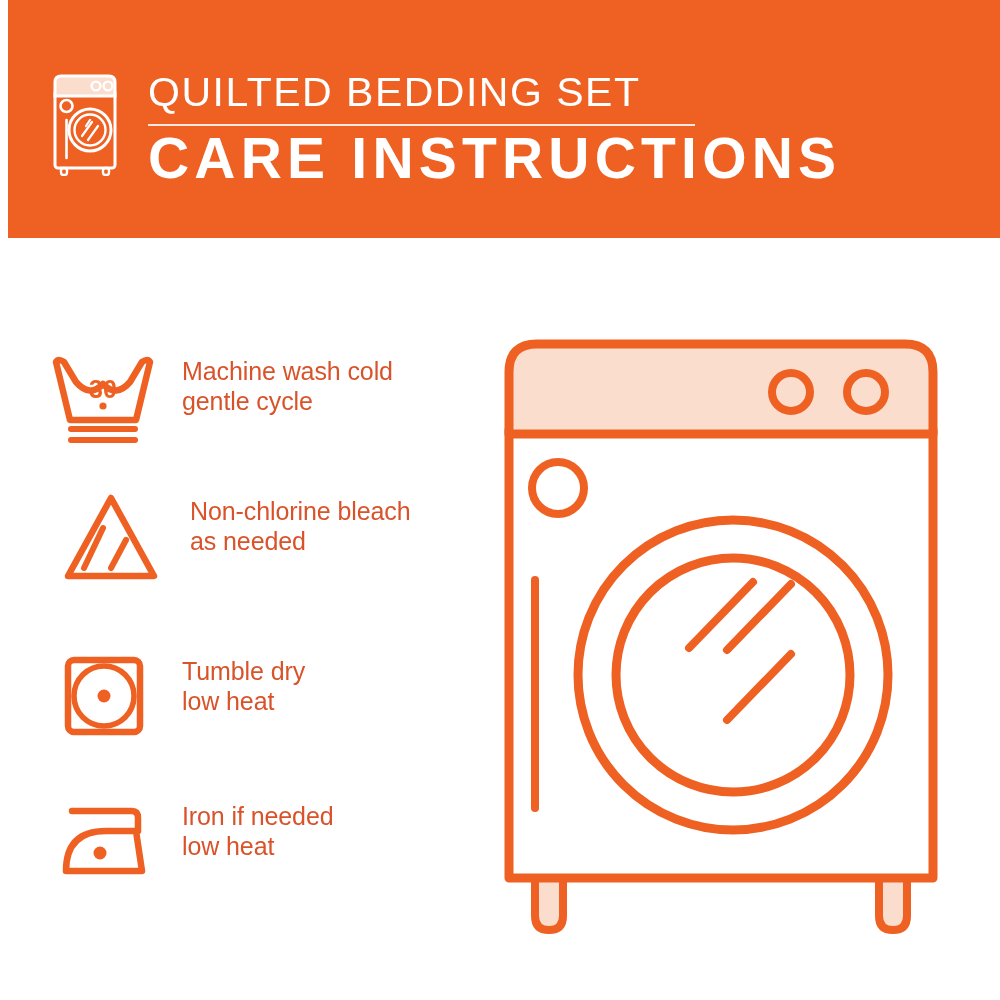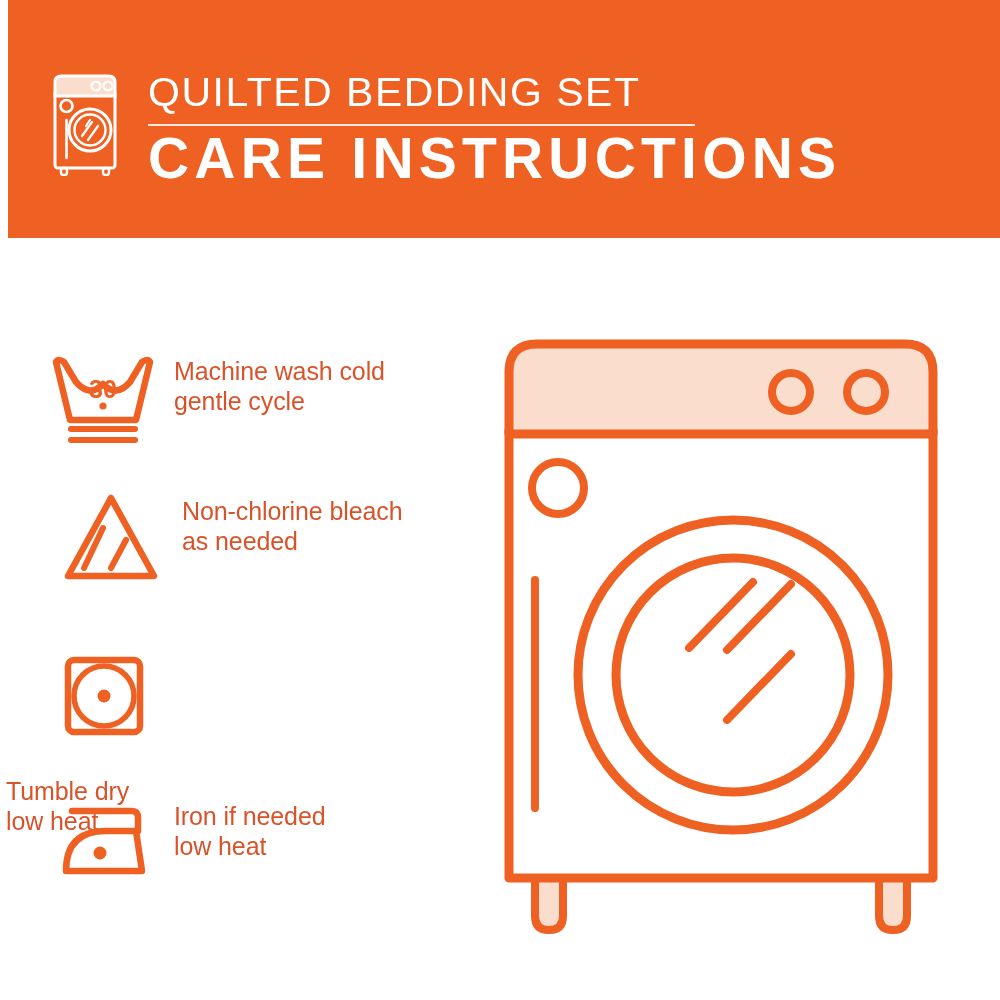--- a/index.html
+++ b/index.html
@@ -71,42 +71,42 @@
   }
   .row {
     position: absolute;
     left: 0;
     width: 470px;
     display: flex;
     align-items: flex-start;
   }
   .row-1 { top: 100px; }
   .row-2 { top: 240px; padding-left: 8px; }
-  .row-3 { top: 400px; flex-direction: column; }
+  .row-3 { top: 400px; }
   .row-4 { top: 545px; }
 
   .row-icon {
     width: 130px;
     min-width: 130px;
     height: 120px;
     display: flex;
     align-items: center;
     justify-content: center;
     margin-left: 38px;
   }
   .row-text {
     color: #d9532a;
     font-size: 25px;
     line-height: 30px;
     font-weight: 500;
     letter-spacing: -0.1px;
     padding-top: 18px;
     margin-left: 6px;
   }
-  .row-text .line { display: block; white-space: nowrap; }
+  .row-text .line { display: block; white-space: nowrap; margin-left: 8px; }
 
   
   .machine {
     position: absolute;
     left: 495px;
     top: 330px;
     width: 470px;
     height: 620px;
   }
 </style>

